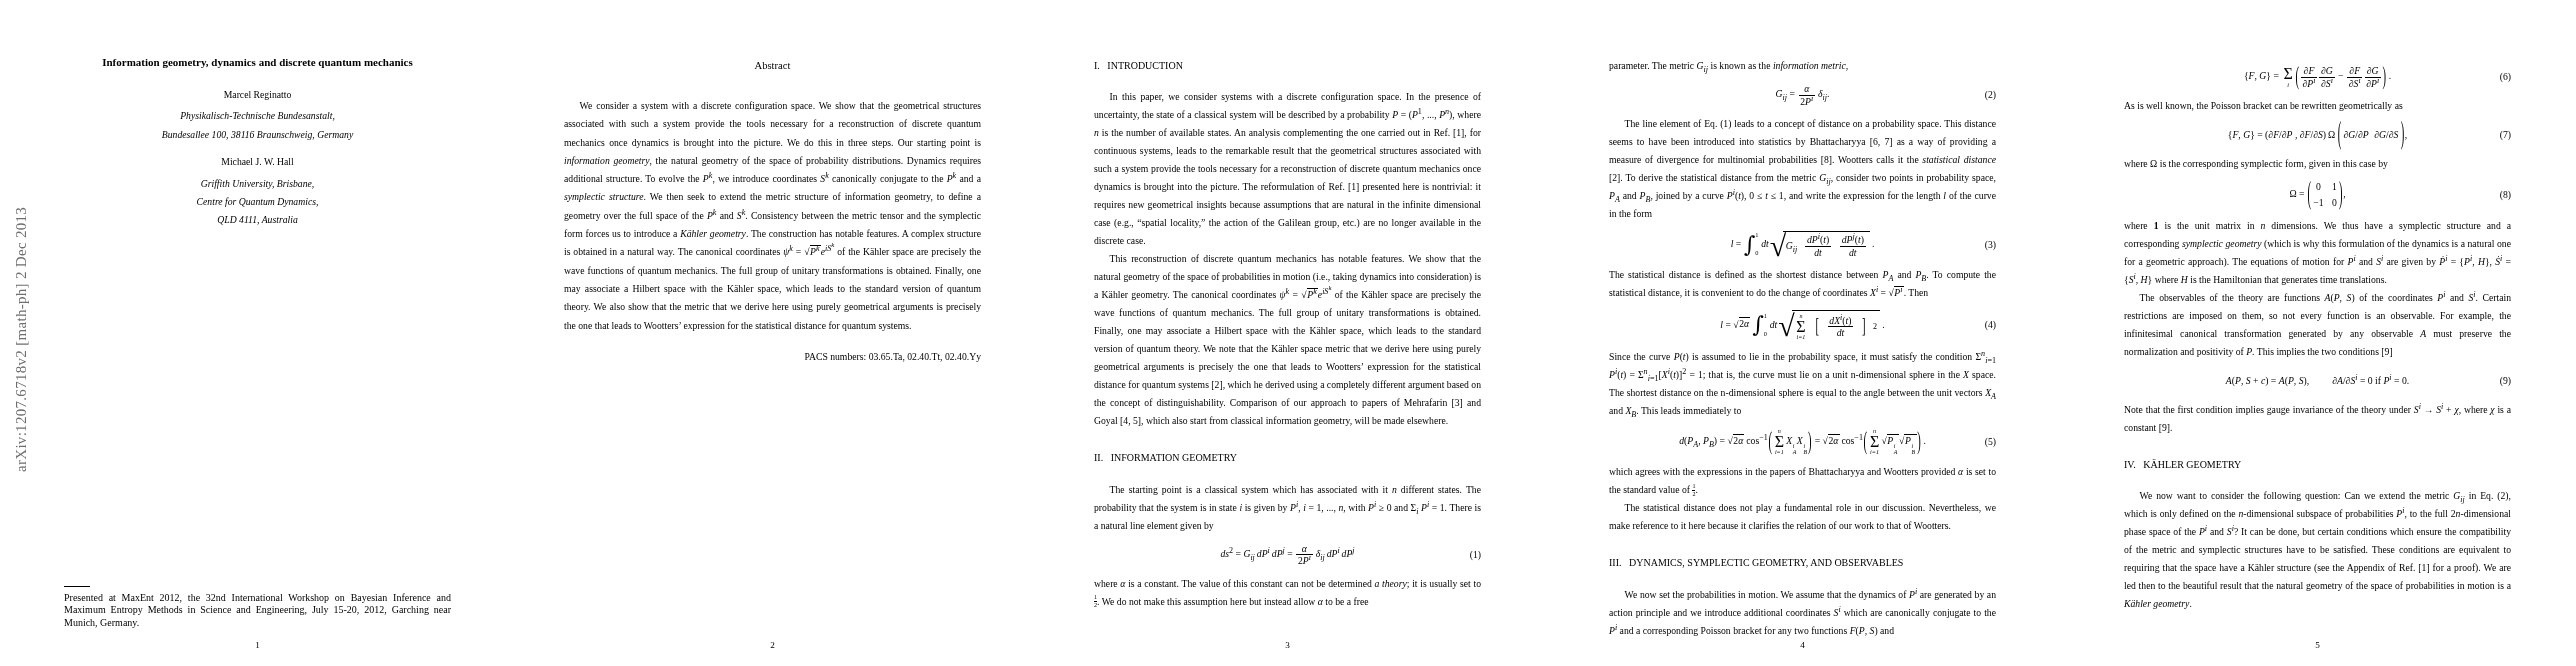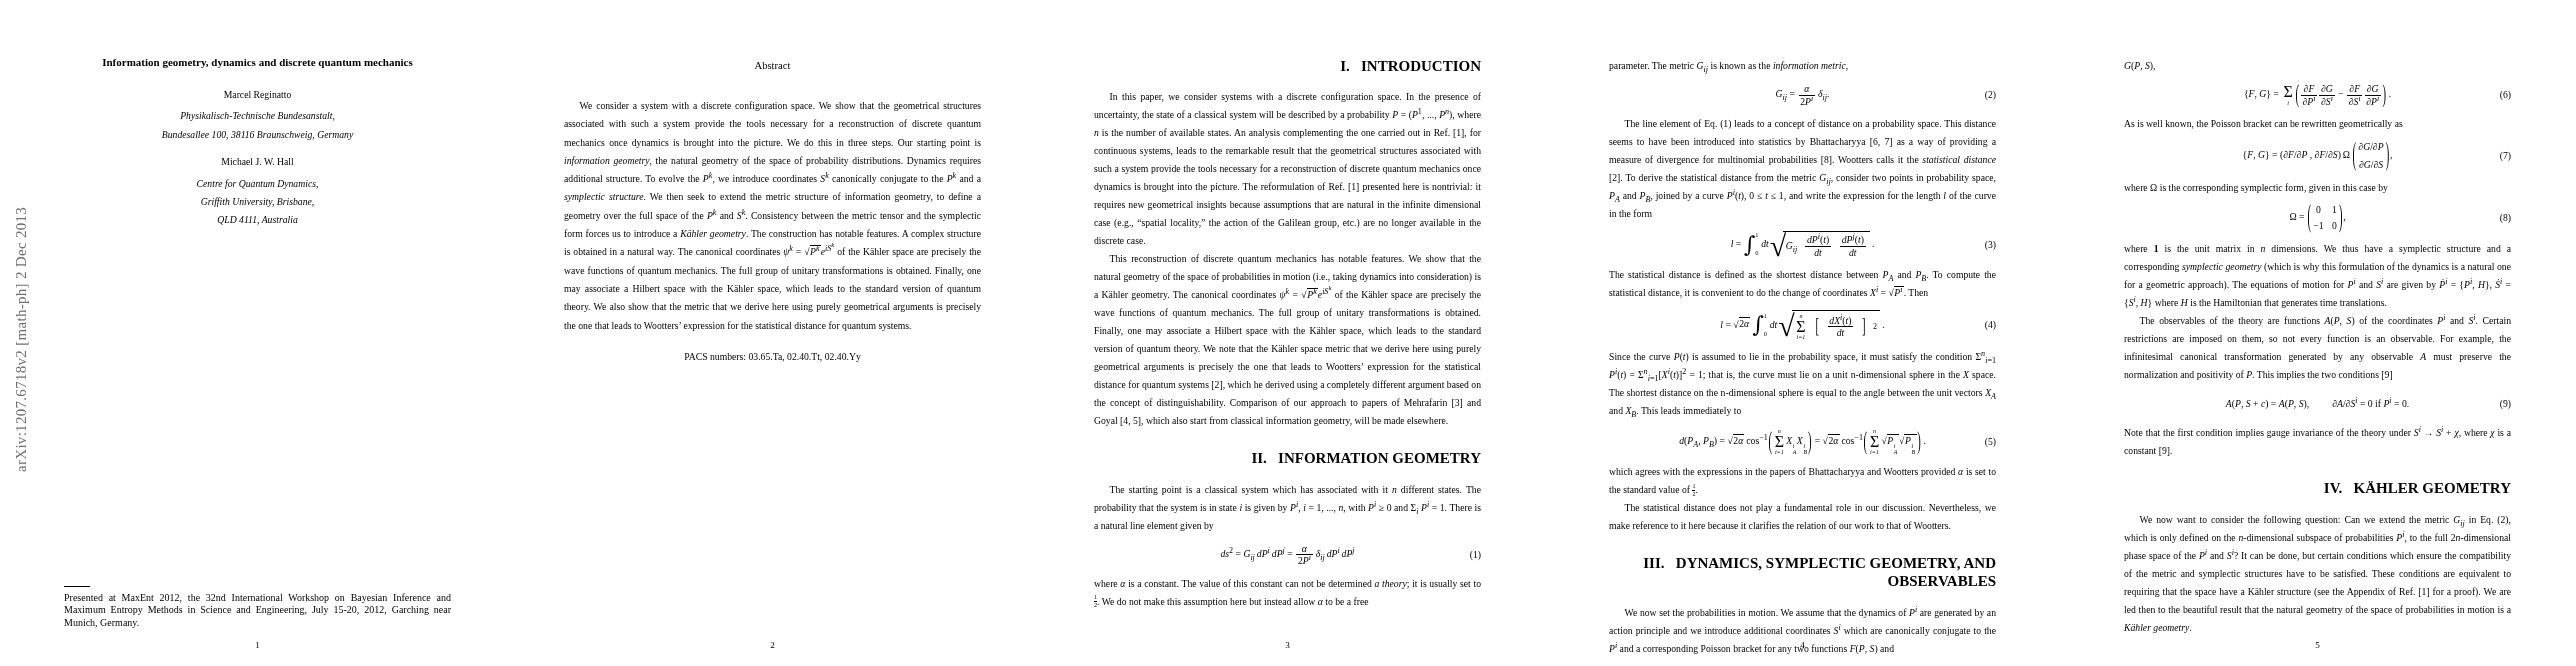--- a/index.html
+++ b/index.html
@@ -19,23 +19,23 @@
   .p1-block{padding-top:55px;text-align:center;}
   .paper-title{font-size:11px;font-weight:bold;margin:0 0 19px;line-height:14.5px;}
   .author{font-size:9.7px;margin:0 0 7.8px;}
   .affil{font-size:9.7px;font-style:italic;line-height:18.3px;margin:0;}
   .author-gap{height:12.2px;}
   .footnote{position:absolute;left:64px;right:64px;bottom:37px;font-size:10px;line-height:12.8px;text-align:justify;}
   .fn-rule{width:26px;border-top:0.9px solid #000;margin-bottom:5px;}
   .pagenum{position:absolute;left:0;right:0;bottom:16.7px;text-align:center;font-size:9.2px;}
   
   .abs-head{padding-top:57px;text-align:center;font-size:10.6px;margin-bottom:22px;}
-  .pacs{margin-top:13.3px;text-indent:0;text-align:center;}
-  
-  .sec{font-weight:bold;font-size:15px;margin:19px 0 13.3px;text-indent:0;text-align:right;}
+  .pacs{margin-top:13.3px;text-indent:0;text-align:right;}
+  
+  .sec{font-weight:normal;font-size:10px;margin:19px 0 13.3px;text-indent:0;text-align:left;}
   .sec-first{margin-top:0;}
   .pad-top{padding-top:57px;}
   
   .eq{position:relative;display:flex;justify-content:center;align-items:center;min-height:24.5px;margin:7.8px 0;font-size:9.7px;line-height:1.25;text-align:center;}
   .eq .eqno{position:absolute;right:0;top:50%;transform:translateY(-50%);}
   .frac{display:inline-block;vertical-align:middle;text-align:center;line-height:1.2;margin:0 1.1px;}
   .frac .num{display:block;padding:0 1.7px;}
   .frac .den{display:block;border-top:0.6px solid #000;padding:0 1.7px;}
   .sfrac{display:inline-block;vertical-align:-2.2px;text-align:center;font-size:6.1px;line-height:1.05;}
   .sfrac .num{display:block;}
@@ -48,43 +48,43 @@
   .int{font-size:22px;line-height:0;vertical-align:middle;font-family:"DejaVu Serif",serif;}
   .intlims{display:inline-flex;flex-direction:column;justify-content:space-between;height:24.5px;vertical-align:middle;font-size:6.4px;line-height:1;margin:0 2.8px 0 0;}
   .sum{display:inline-flex;flex-direction:column;align-items:center;vertical-align:middle;line-height:1;margin:0 2.2px;}
   .sum .t{font-size:6.1px;font-style:italic;}
   .sum .s{font-size:16px;line-height:0.95;}
   .sum .b{font-size:6.1px;font-style:italic;}
   .big{display:inline-block;line-height:1;vertical-align:middle;font-size:10.6px;margin:0 0.6px;}
   .p2{transform:scaleY(1.9);}
   .p25{transform:scaleY(2.3);}
   .p3{transform:scaleY(3.0);}
-  .vec{display:inline-flex;flex-direction:column;align-items:center;gap:5.6px;vertical-align:middle;margin:0 1.7px;}
+  .vec{display:inline-flex;flex-direction:row;align-items:center;gap:5.6px;vertical-align:middle;margin:0 1.7px;}
   .mat2{display:inline-grid;grid-template-columns:auto auto;column-gap:8.3px;row-gap:3.9px;justify-items:center;vertical-align:middle;margin:0 1.7px;}
   .ss{display:inline-flex;flex-direction:column;align-items:flex-start;font-size:5.8px;line-height:1.1;vertical-align:-3.9px;font-style:italic;margin:0 0.6px;}
   .wsp{display:inline-block;width:23px;}
   i{font-style:italic;}
   sup,sub{line-height:0;}
 </style>
 </head>
 <body>
 
 <div class="doc">
 
   <div class="page">
     <div class="arxiv-strip">arXiv:1207.6718v2  [math-ph]  2 Dec 2013</div>
     <div class="inner p1-block">
       <h1 class="paper-title">Information geometry, dynamics and discrete quantum mechanics</h1>
       <div class="author">Marcel Reginatto</div>
       <div class="affil">Physikalisch-Technische Bundesanstalt,</div>
       <div class="affil">Bundesallee 100, 38116 Braunschweig, Germany</div>
       <div class="author-gap"></div>
       <div class="author">Michael J. W. Hall</div>
+      <div class="affil">Griffith University, Brisbane,</div>
       <div class="affil">Centre for Quantum Dynamics,</div>
-      <div class="affil">Griffith University, Brisbane,</div>
       <div class="affil">QLD 4111, Australia</div>
     </div>
     <div class="footnote">
       <div class="fn-rule"></div>
       <span>Presented at MaxEnt 2012, the 32nd International Workshop on Bayesian Inference and Maximum Entropy Methods in Science and Engineering, July 15-20, 2012, Garching near Munich, Germany.</span>
     </div>
     <div class="pagenum">1</div>
   </div>
 
   <div class="page">
@@ -192,21 +192,20 @@
       <p class="noind">which agrees with the expressions in the papers of Bhattacharyya and Wootters provided <i>α</i> is set to the standard value of <span class="sfrac"><span class="num">1</span><span class="den">2</span></span>.</p>
       <p>The statistical distance does not play a fundamental role in our discussion.  Nevertheless, we make reference to it here because it clarifies the relation of our work to that of Wootters.</p>
       <div class="sec">III.&nbsp;&nbsp;&nbsp;DYNAMICS, SYMPLECTIC GEOMETRY, AND OBSERVABLES</div>
       <p>We now set the probabilities in motion.  We assume that the dynamics of <i>P<sup>i</sup></i> are generated by an action principle and we introduce additional coordinates <i>S<sup>i</sup></i> which are canonically conjugate to the <i>P<sup>i</sup></i> and a corresponding Poisson bracket for any two functions <i>F</i>(<i>P</i>, <i>S</i>) and</p>
     </div>
     <div class="pagenum">4</div>
   </div>
 
   <div class="page">
     <div class="inner body-text pad-top">
-      <p class="noind"><i>G</i>(<i>P</i>, <i>S</i>),</p>
       <div class="eq">
         <span class="eqbody">{<i>F</i>, <i>G</i>} = <span class="sum">
               <span class="s">Σ</span>
               <span class="b">i</span>
             </span><span class="big p25">(</span><span class="frac"><span class="num">∂<i>F</i></span><span class="den">∂<i>P<sup>i</sup></i></span></span><span class="frac"><span class="num">∂<i>G</i></span><span class="den">∂<i>S<sup>i</sup></i></span></span> − <span class="frac"><span class="num">∂<i>F</i></span><span class="den">∂<i>S<sup>i</sup></i></span></span><span class="frac"><span class="num">∂<i>G</i></span><span class="den">∂<i>P<sup>i</sup></i></span></span><span class="big p25">)</span> .</span>
         <span class="eqno">(6)</span>
       </div>
       <p class="noind">As is well known, the Poisson bracket can be rewritten geometrically as</p>
       <div class="eq">
         <span class="eqbody">{<i>F</i>, <i>G</i>} = (∂<i>F</i>/∂<i>P</i> , ∂<i>F</i>/∂<i>S</i>) Ω <span class="big p3">(</span><span class="vec">

